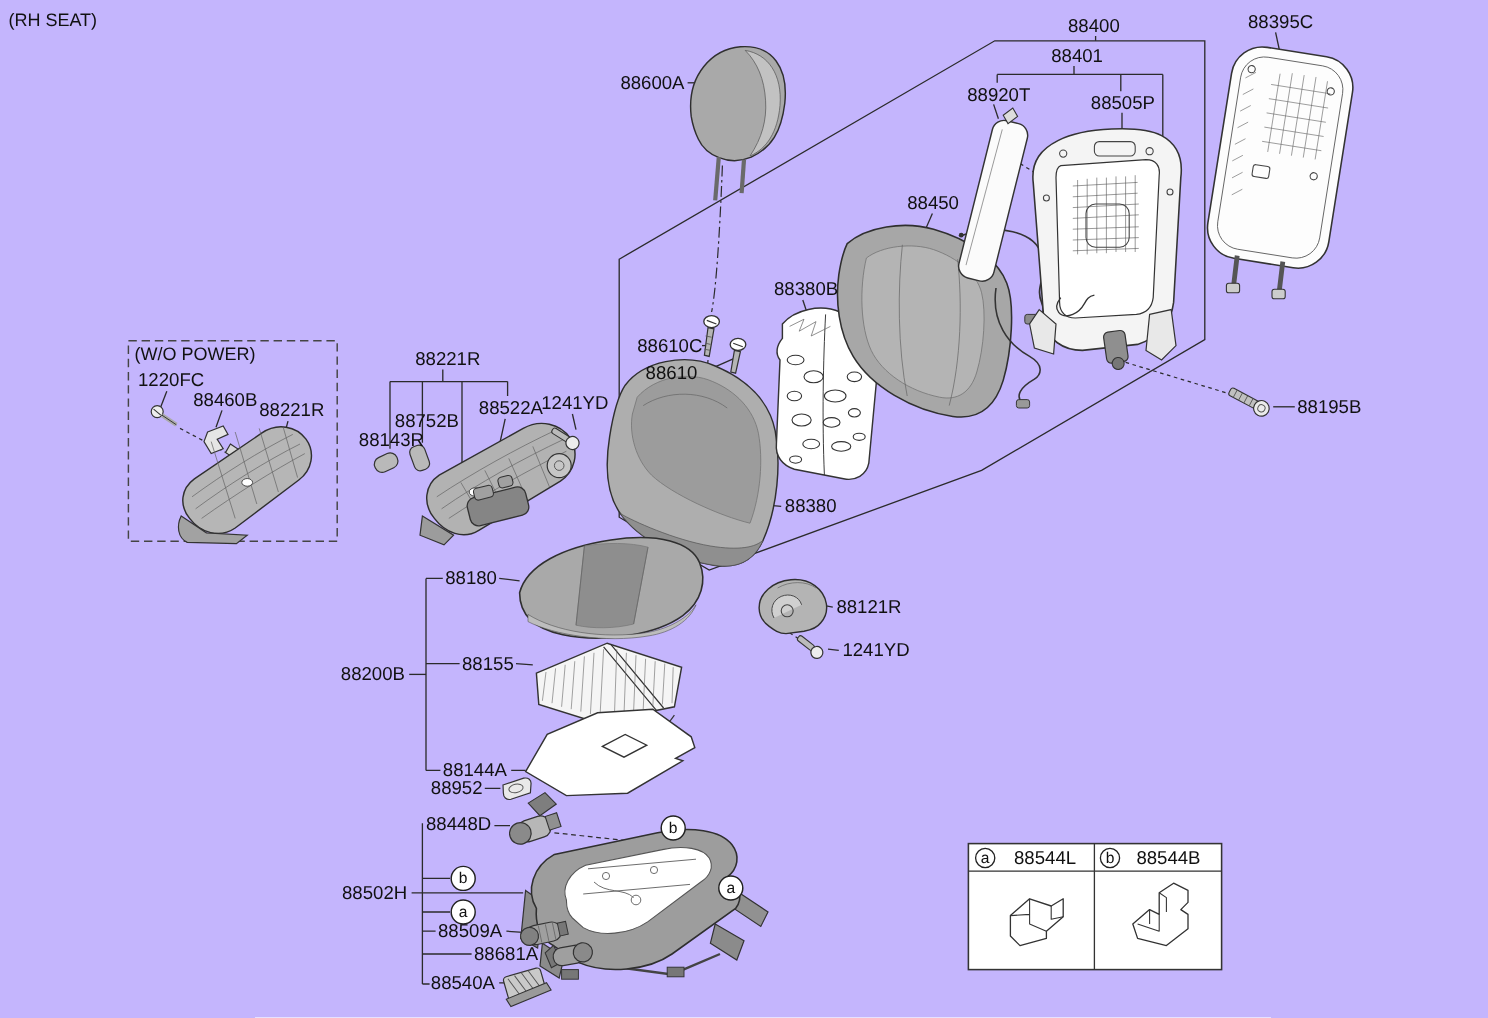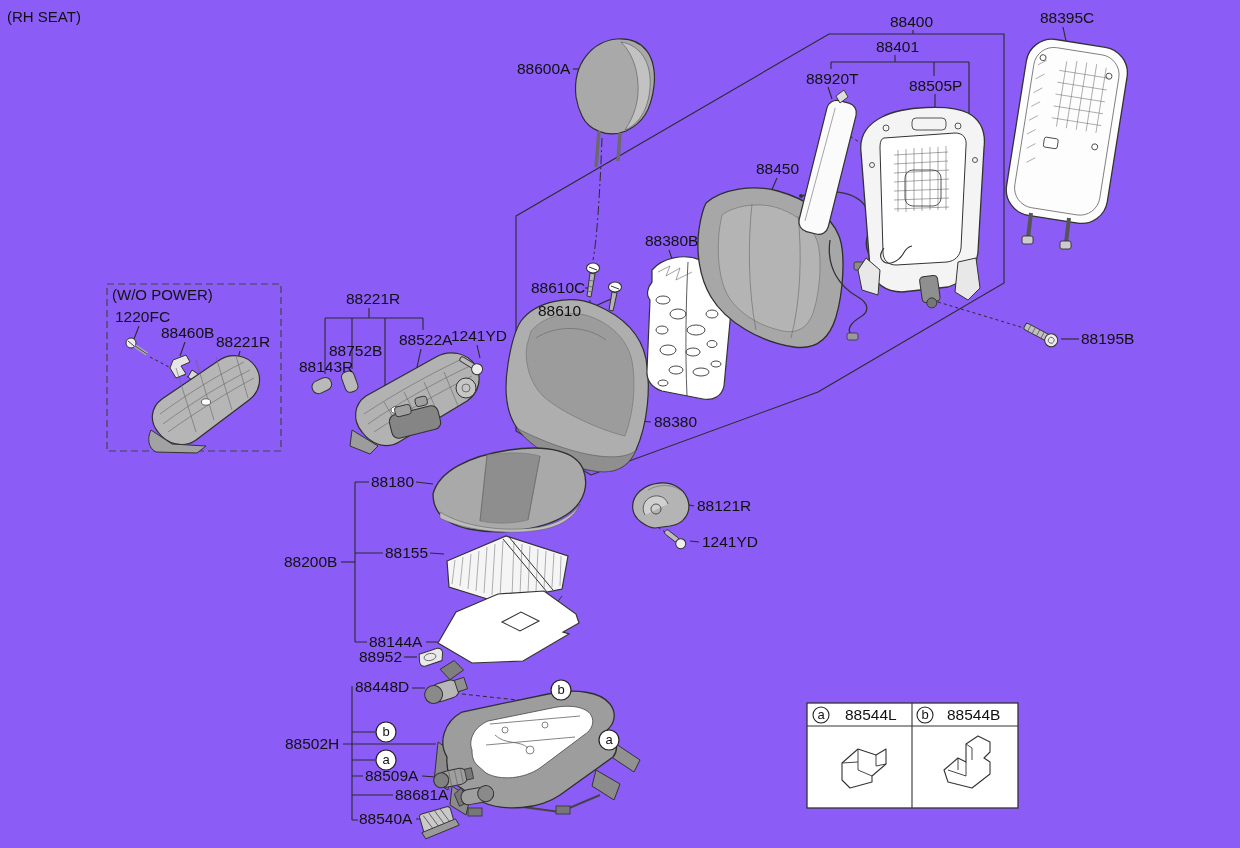--- a/index.html
+++ b/index.html
@@ -1,16 +1,16 @@
 <!DOCTYPE html>
 <html><head>
 <meta charset="utf-8">
 <style>
   html,body{margin:0;padding:0;background:#ffffff;}
-  .stage{position:relative;width:1240px;height:848px;background:#8b5cf6;overflow:hidden;
+  .stage{position:relative;width:1240px;height:848px;background:#c4b5fd;overflow:hidden;
          font-family:"Liberation Sans", sans-serif;}
   svg{position:absolute;left:0;top:0;}
   text{fill:#111;font-family:"Liberation Sans", sans-serif;}
   .plabel{font-size:15.5px;}
   .caption{font-size:15px;}
   .callout-letter{font-size:13px;}
   .ln{stroke:#2b2b2b;stroke-width:1.1;fill:none;}
   .thin{stroke:#666;stroke-width:0.6;fill:none;}
 </style>
 </head>

